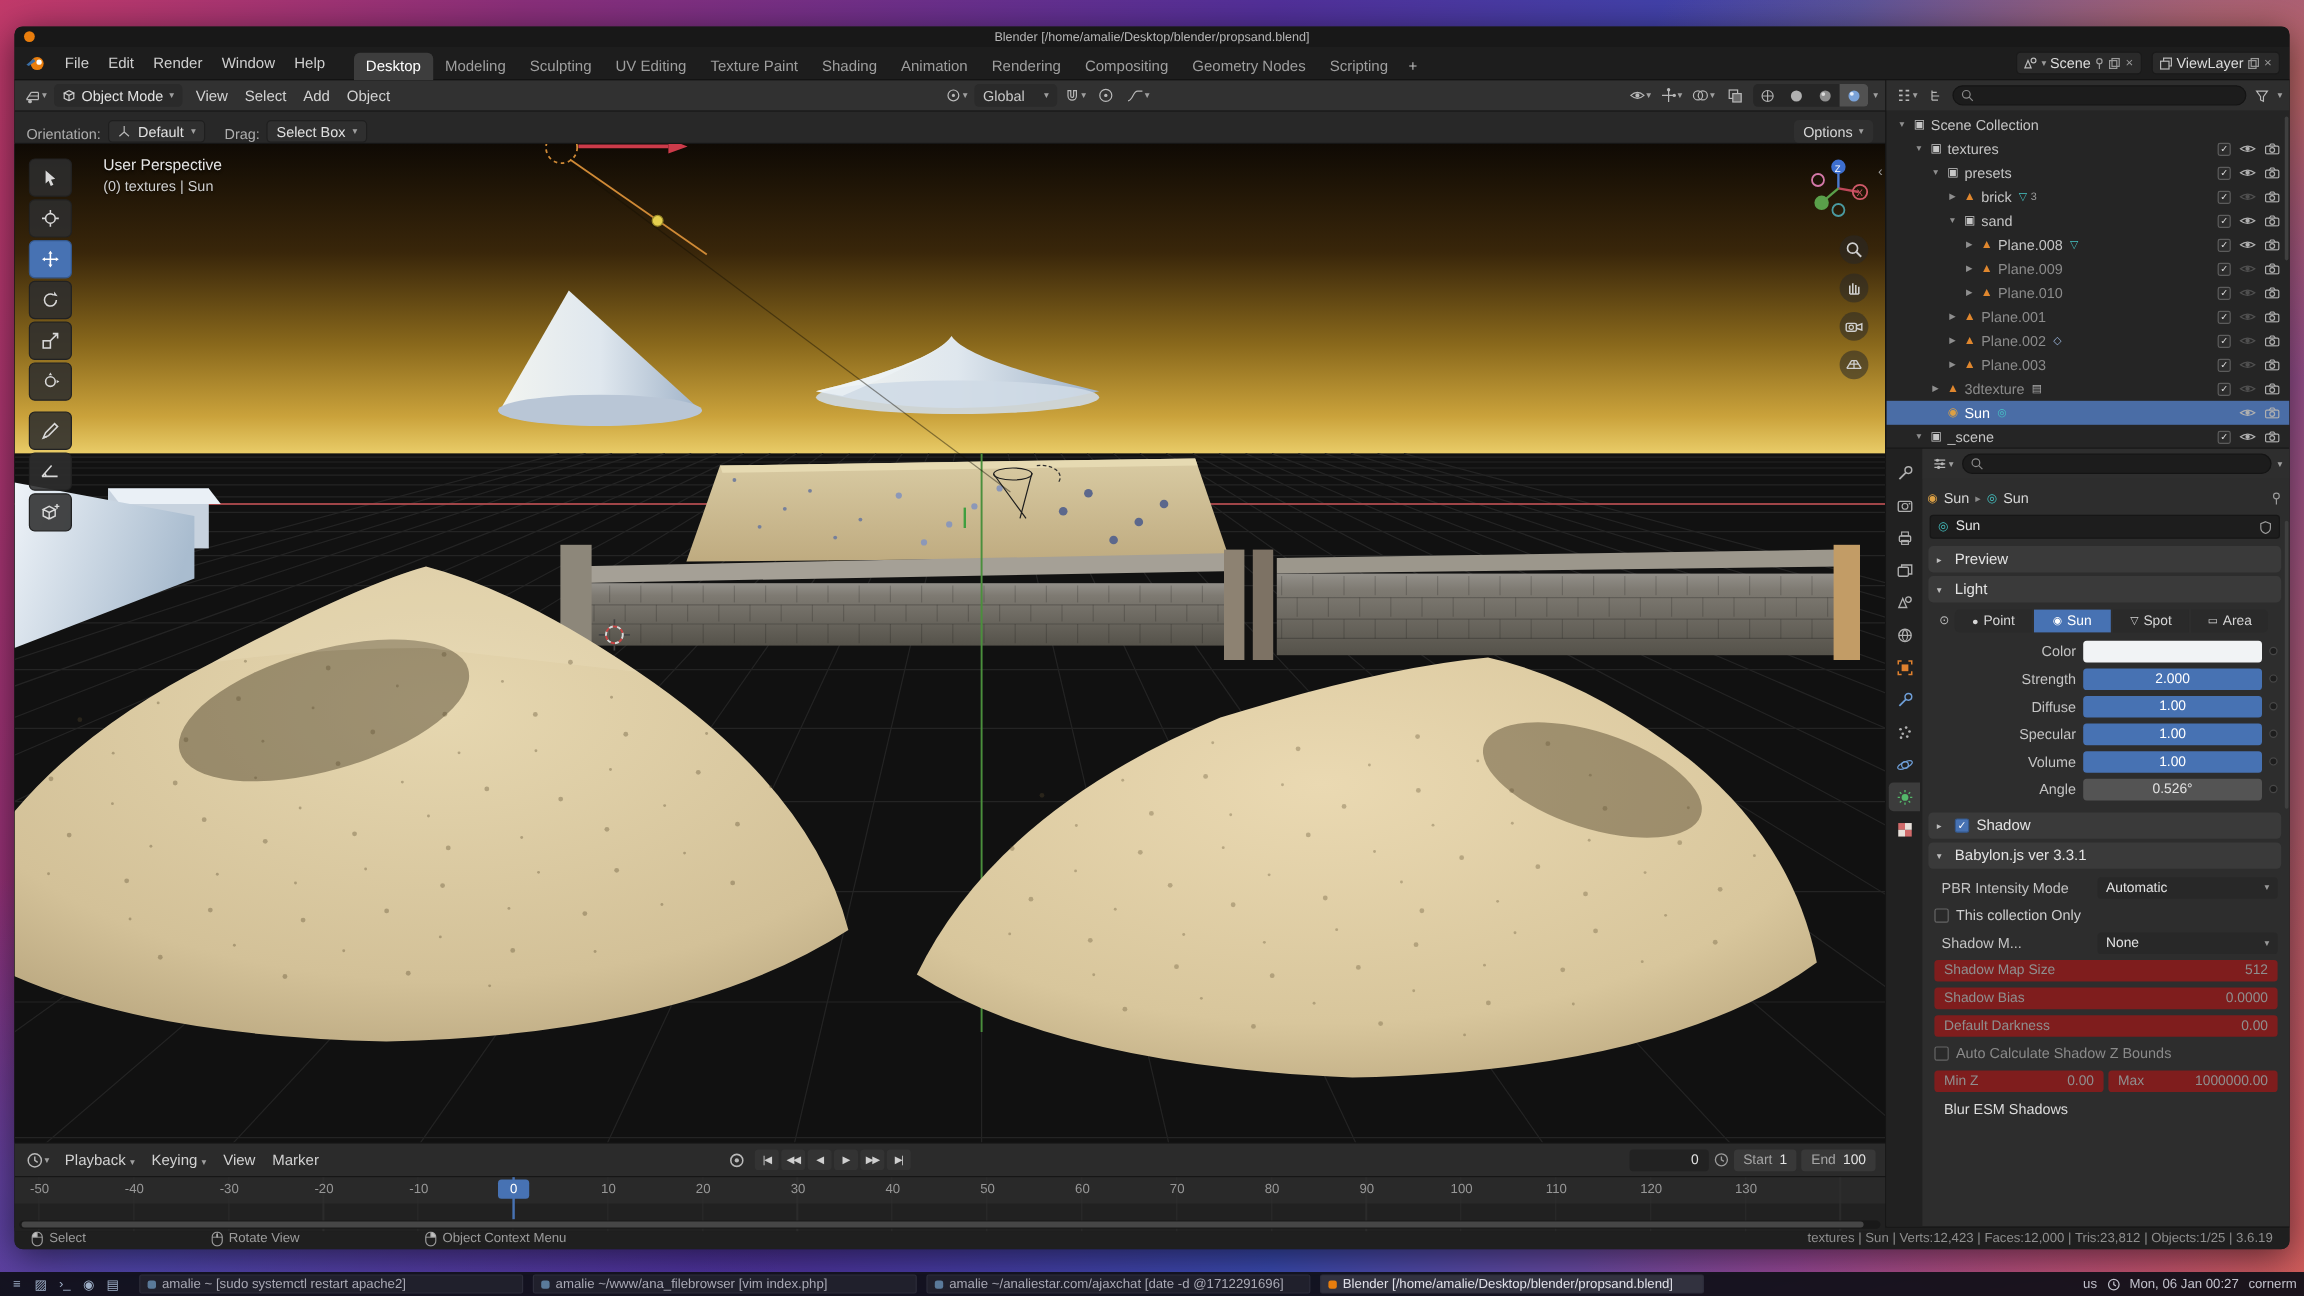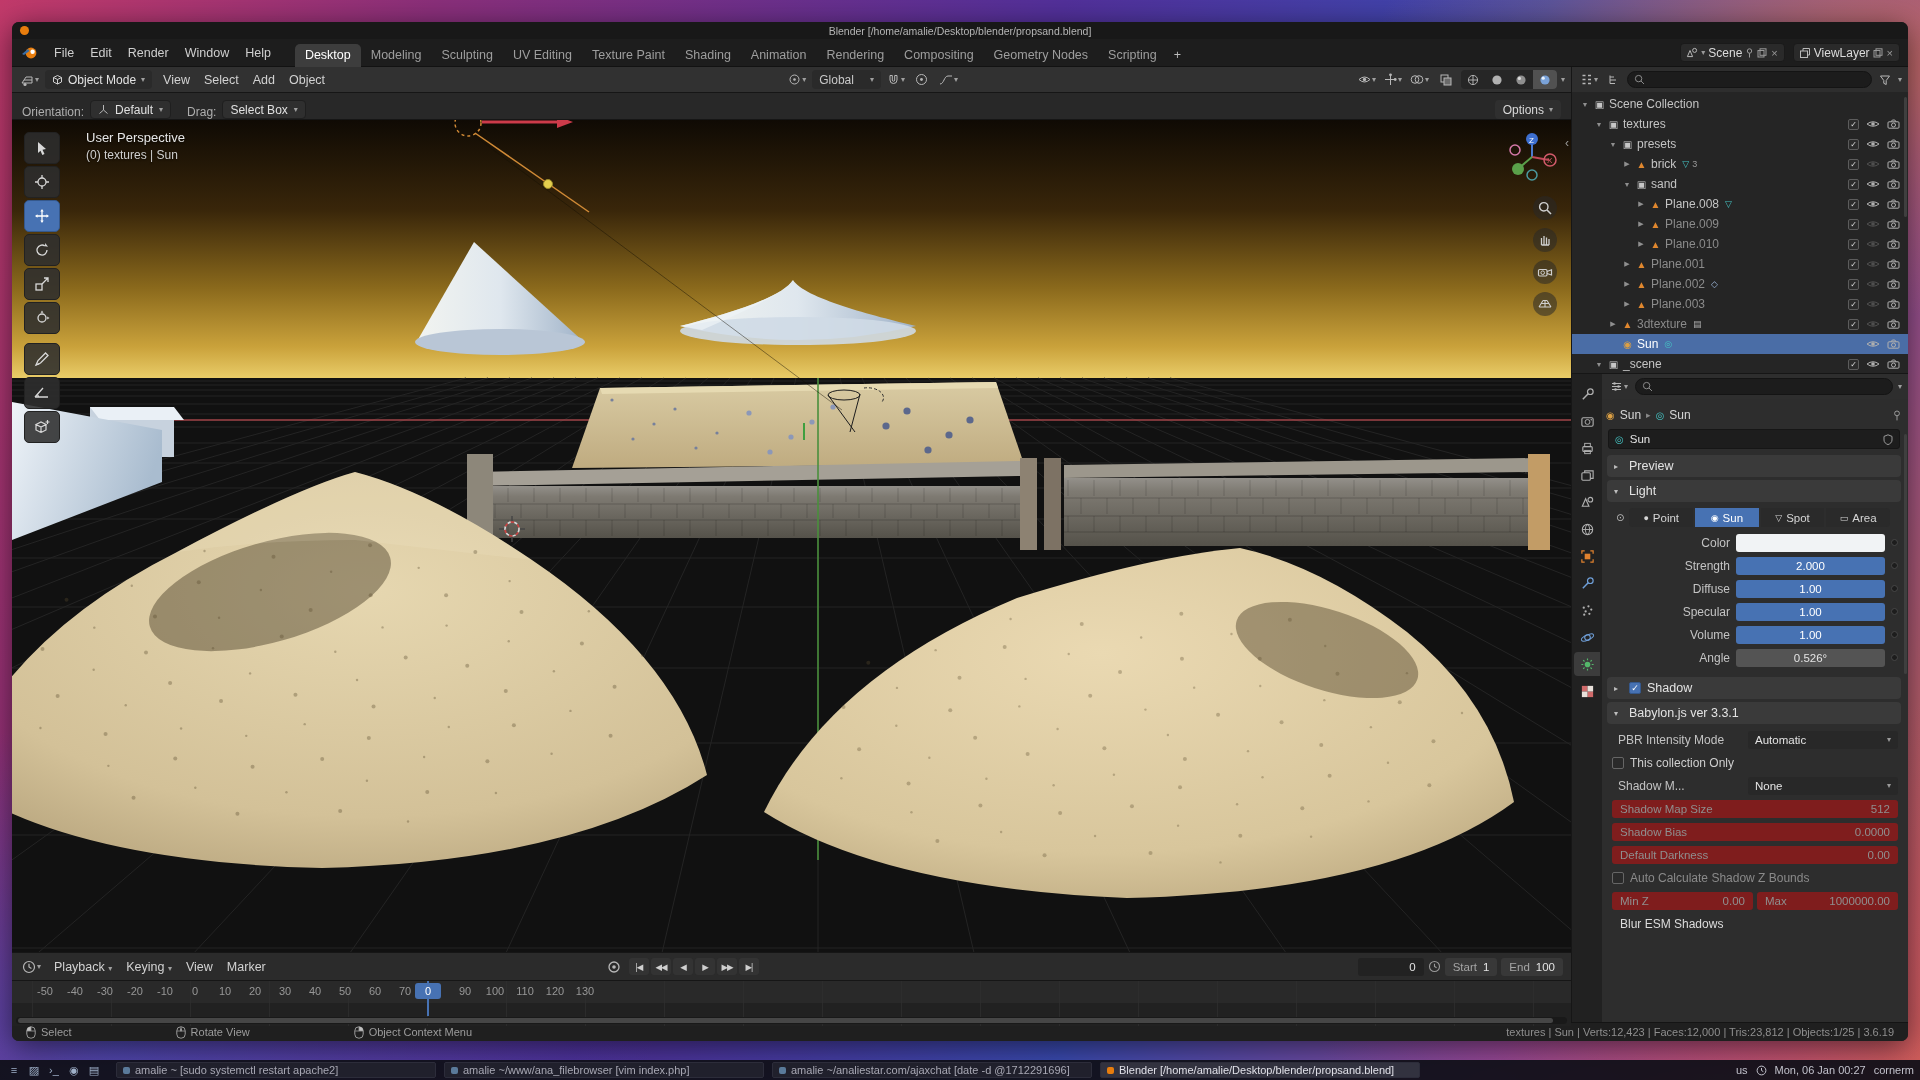--- a/index.html
+++ b/index.html
@@ -61,21 +61,21 @@
   .nav-gizmo { position:absolute; right:10px; top:8px; }
   .vp-navbtns { position:absolute; right:14px; top:76px; display:flex; flex-direction:column; gap:8px; }
   .navbtn { width:24px; height:24px; border-radius:50%; background:rgba(40,40,40,.55); display:flex; align-items:center; justify-content:center; }
   .npanel-arrow { position:absolute; right:2px; top:16px; color:#9a9a9a; font-size:12px; }
   
   .tl-header { height:27px; background:#2b2b2b; display:flex; align-items:center; padding:0 8px; gap:4px; flex:none;}
   .tl-body { position:relative; height:45px; background:#212121; flex:none;
     background-image:repeating-linear-gradient(90deg, rgba(255,255,255,.045) 0 1px, transparent 1px 79px);
     background-position:20px 0; }
   .tl-ruler { position:absolute; left:0; top:0; right:0; height:22px; background:rgba(46,46,46,.6); }
-  .tl-ticks { position:absolute; left:18px; top:4px; width:1452px; display:flex; }
+  .tl-ticks { position:absolute; left:6px; top:4px; width:1452px; display:flex; justify-content:space-between; }
   .tick { width:30px; text-align:center; font-size:11px; color:#979797; }
   .playhead-line { position:absolute; left:415px; top:0; bottom:10px; width:2px; background:#4772b3; }
   .playhead-badge { position:absolute; left:403px; top:2px; width:26px; height:16px; background:#4772b3; border-radius:3px; color:#fff; font-size:11px; display:flex; align-items:center; justify-content:center; }
   .tl-scroll { position:absolute; left:4px; right:4px; bottom:2px; height:7px; background:#191919; border-radius:4px; }
   .tl-scroll .handle { position:absolute; left:2px; top:1px; bottom:1px; width:99%; background:#464646; border-radius:3px; }
   .transport { display:flex; align-items:center; gap:2px; }
   .tpbtn { min-width:20px; height:17px; display:flex; align-items:center; justify-content:center; color:#cfcfcf; font-size:8.5px; letter-spacing:-1px; background:#333; border-radius:3px; padding:0 3px;}
   .tl-field { background:#222; border-radius:3px; height:18px; display:flex; align-items:center; padding:0 8px; font-size:11.5px; color:#e3e3e3; }
   .tl-frame { width:66px; justify-content:flex-end; }
   .tl-se { background:#383838; gap:6px; }

